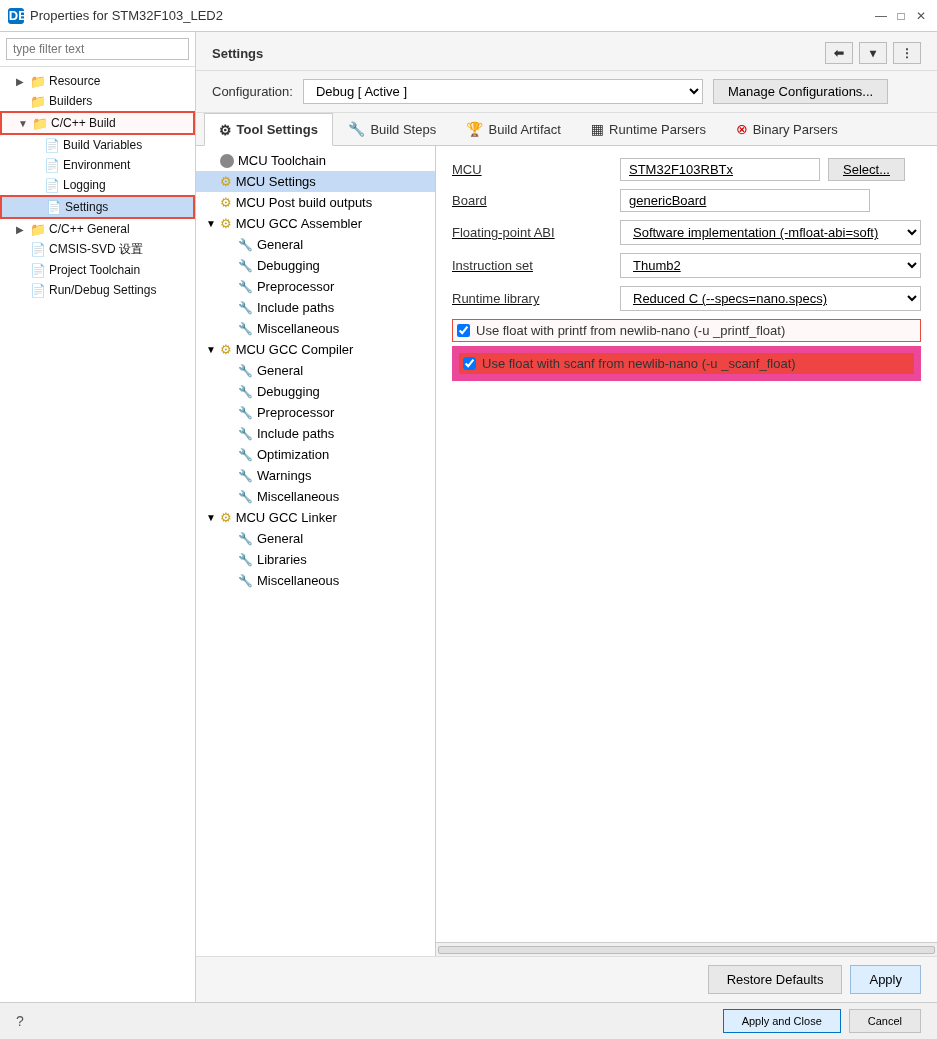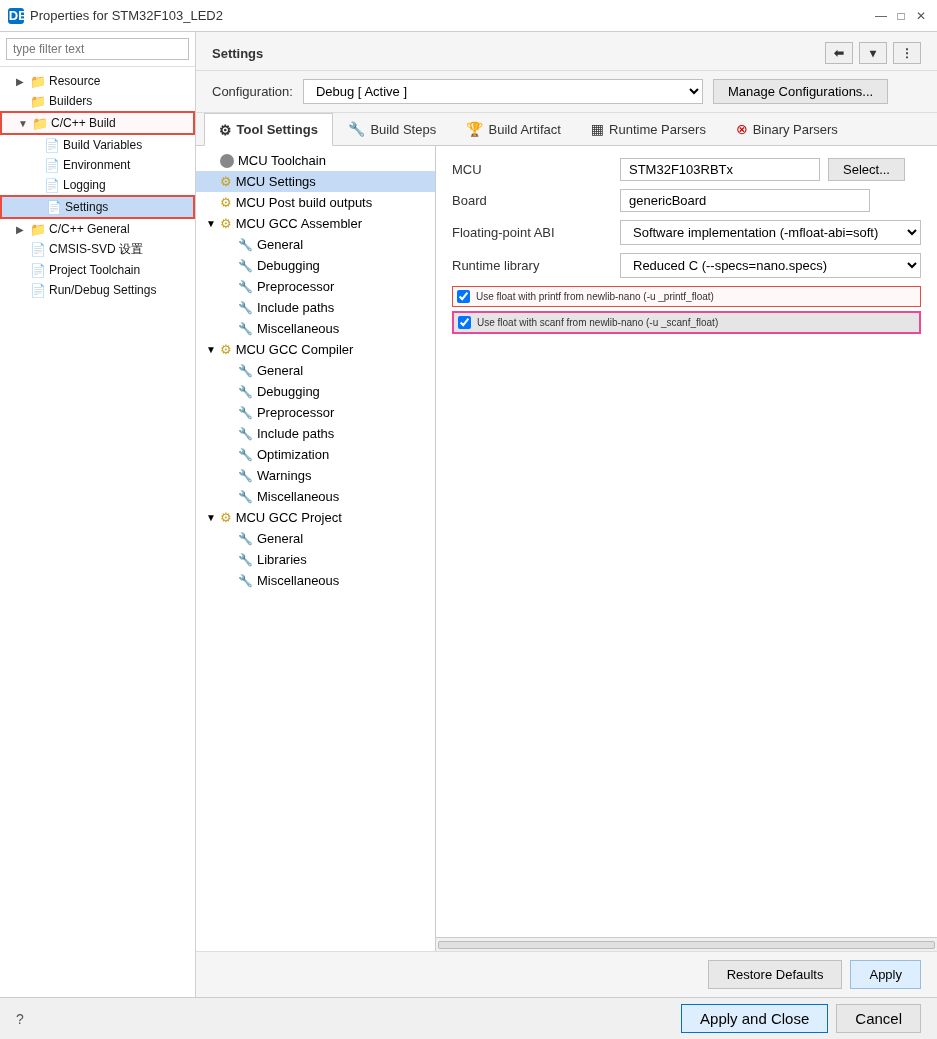--- a/index.html
+++ b/index.html
@@ -191,20 +191,21 @@
       flex: 1;
       background: #fff;
       padding: 12px 16px;
       overflow-y: auto;
     }
     .setting-row {
       display: flex;
       align-items: center;
       margin-bottom: 8px;
       gap: 8px;
+      text-decoration: underline;
     }
     .setting-label {
       width: 160px;
       font-size: 13px;
       color: #333;
       flex-shrink: 0;
     }
     .setting-value {
       flex: 1;
       padding: 3px 8px;
@@ -230,21 +231,21 @@
     .checkbox-row {
       display: flex;
       align-items: center;
       gap: 6px;
       margin-bottom: 5px;
       padding: 3px 4px;
       border: 1px solid #e74c3c;
       background: #fff;
     }
     .checkbox-row input[type=checkbox] { cursor: pointer; }
-    .checkbox-label { font-size: 10px; color: #333; }
+    .checkbox-label { font-size: 13px; color: #333; }
 
     
     .hscroll {
       height: 14px;
       background: #f0f0f0;
       border-top: 1px solid #ccc;
       display: flex;
       align-items: center;
       padding: 0 2px;
     }
@@ -287,21 +288,21 @@
       align-items: center;
       justify-content: flex-end;
       gap: 8px;
     }
     .footer-help { margin-right: auto; color: #555; font-size: 14px; cursor: pointer; }
     .footer-btn {
       padding: 5px 18px;
       border: 1px solid #c0c0c0;
       background: #e8e8e8;
       cursor: pointer;
-      font-size: 15px;
+      font-size: 11px;
     }
     .footer-btn.primary {
       background: #ddeeff;
       border-color: #0073c6;
     }
 
     
     .icon-gear { color: #c8a020; font-size: 13px; }
     .icon-wrench { color: #c8a020; font-size: 12px; }
 
@@ -542,21 +543,21 @@
 
         <div class="tool-tree-item" style="padding-left:28px;">
           <span style="width:14px;font-size:10px;">&nbsp;</span>
           <span style="margin-right:4px;" class="icon-wrench">🔧</span>
           <span>Miscellaneous</span>
         </div>
 
         <div class="tool-tree-item" style="padding-left:10px;">
           <span style="width:14px;font-size:10px;">▼</span>
           <span style="margin-right:4px;" class="icon-gear">⚙</span>
-          <span>MCU GCC Project</span>
+          <span>MCU GCC Linker</span>
         </div>
 
         <div class="tool-tree-item" style="padding-left:28px;">
           <span style="width:14px;font-size:10px;">&nbsp;</span>
           <span style="margin-right:4px;" class="icon-wrench">🔧</span>
           <span>General</span>
         </div>
 
         <div class="tool-tree-item" style="padding-left:28px;">
           <span style="width:14px;font-size:10px;">&nbsp;</span>
@@ -587,34 +588,40 @@
           </div>
 
 
           <div class="setting-row">
             <span class="setting-label">Floating-point ABI</span>
             <select class="setting-select">
               <option>Software implementation (-mfloat-abi=soft)</option>
             </select>
           </div>
 
+          <div class="setting-row">
+            <span class="setting-label">Instruction set</span>
+            <select class="setting-select">
+              <option>Thumb2</option>
+            </select>
+          </div>
 
           <div class="setting-row">
             <span class="setting-label">Runtime library</span>
             <select class="setting-select">
               <option>Reduced C (--specs=nano.specs)</option>
             </select>
           </div>
 
           <div class="checkbox-row" style="border: 1px solid #e74c3c; background:#fff8f8; margin-bottom:4px;">
             <input type="checkbox" checked="" style="">
             <span class="checkbox-label">Use float with printf from newlib-nano (-u _printf_float)</span>
           </div>
 
-          <div class="checkbox-row" style="border: 2px solid #ec4899; background:#e5e5e5;">
+          <div class="checkbox-row" style="border: 7px solid #ec4899; background:#ef4444;">
             <input type="checkbox" checked="" style="">
             <span class="checkbox-label">Use float with scanf from newlib-nano (-u _scanf_float)</span>
           </div>
 
         </div>
 
         <div class="hscroll">
           <div class="hscroll-track"></div>
         </div>
       </div>

